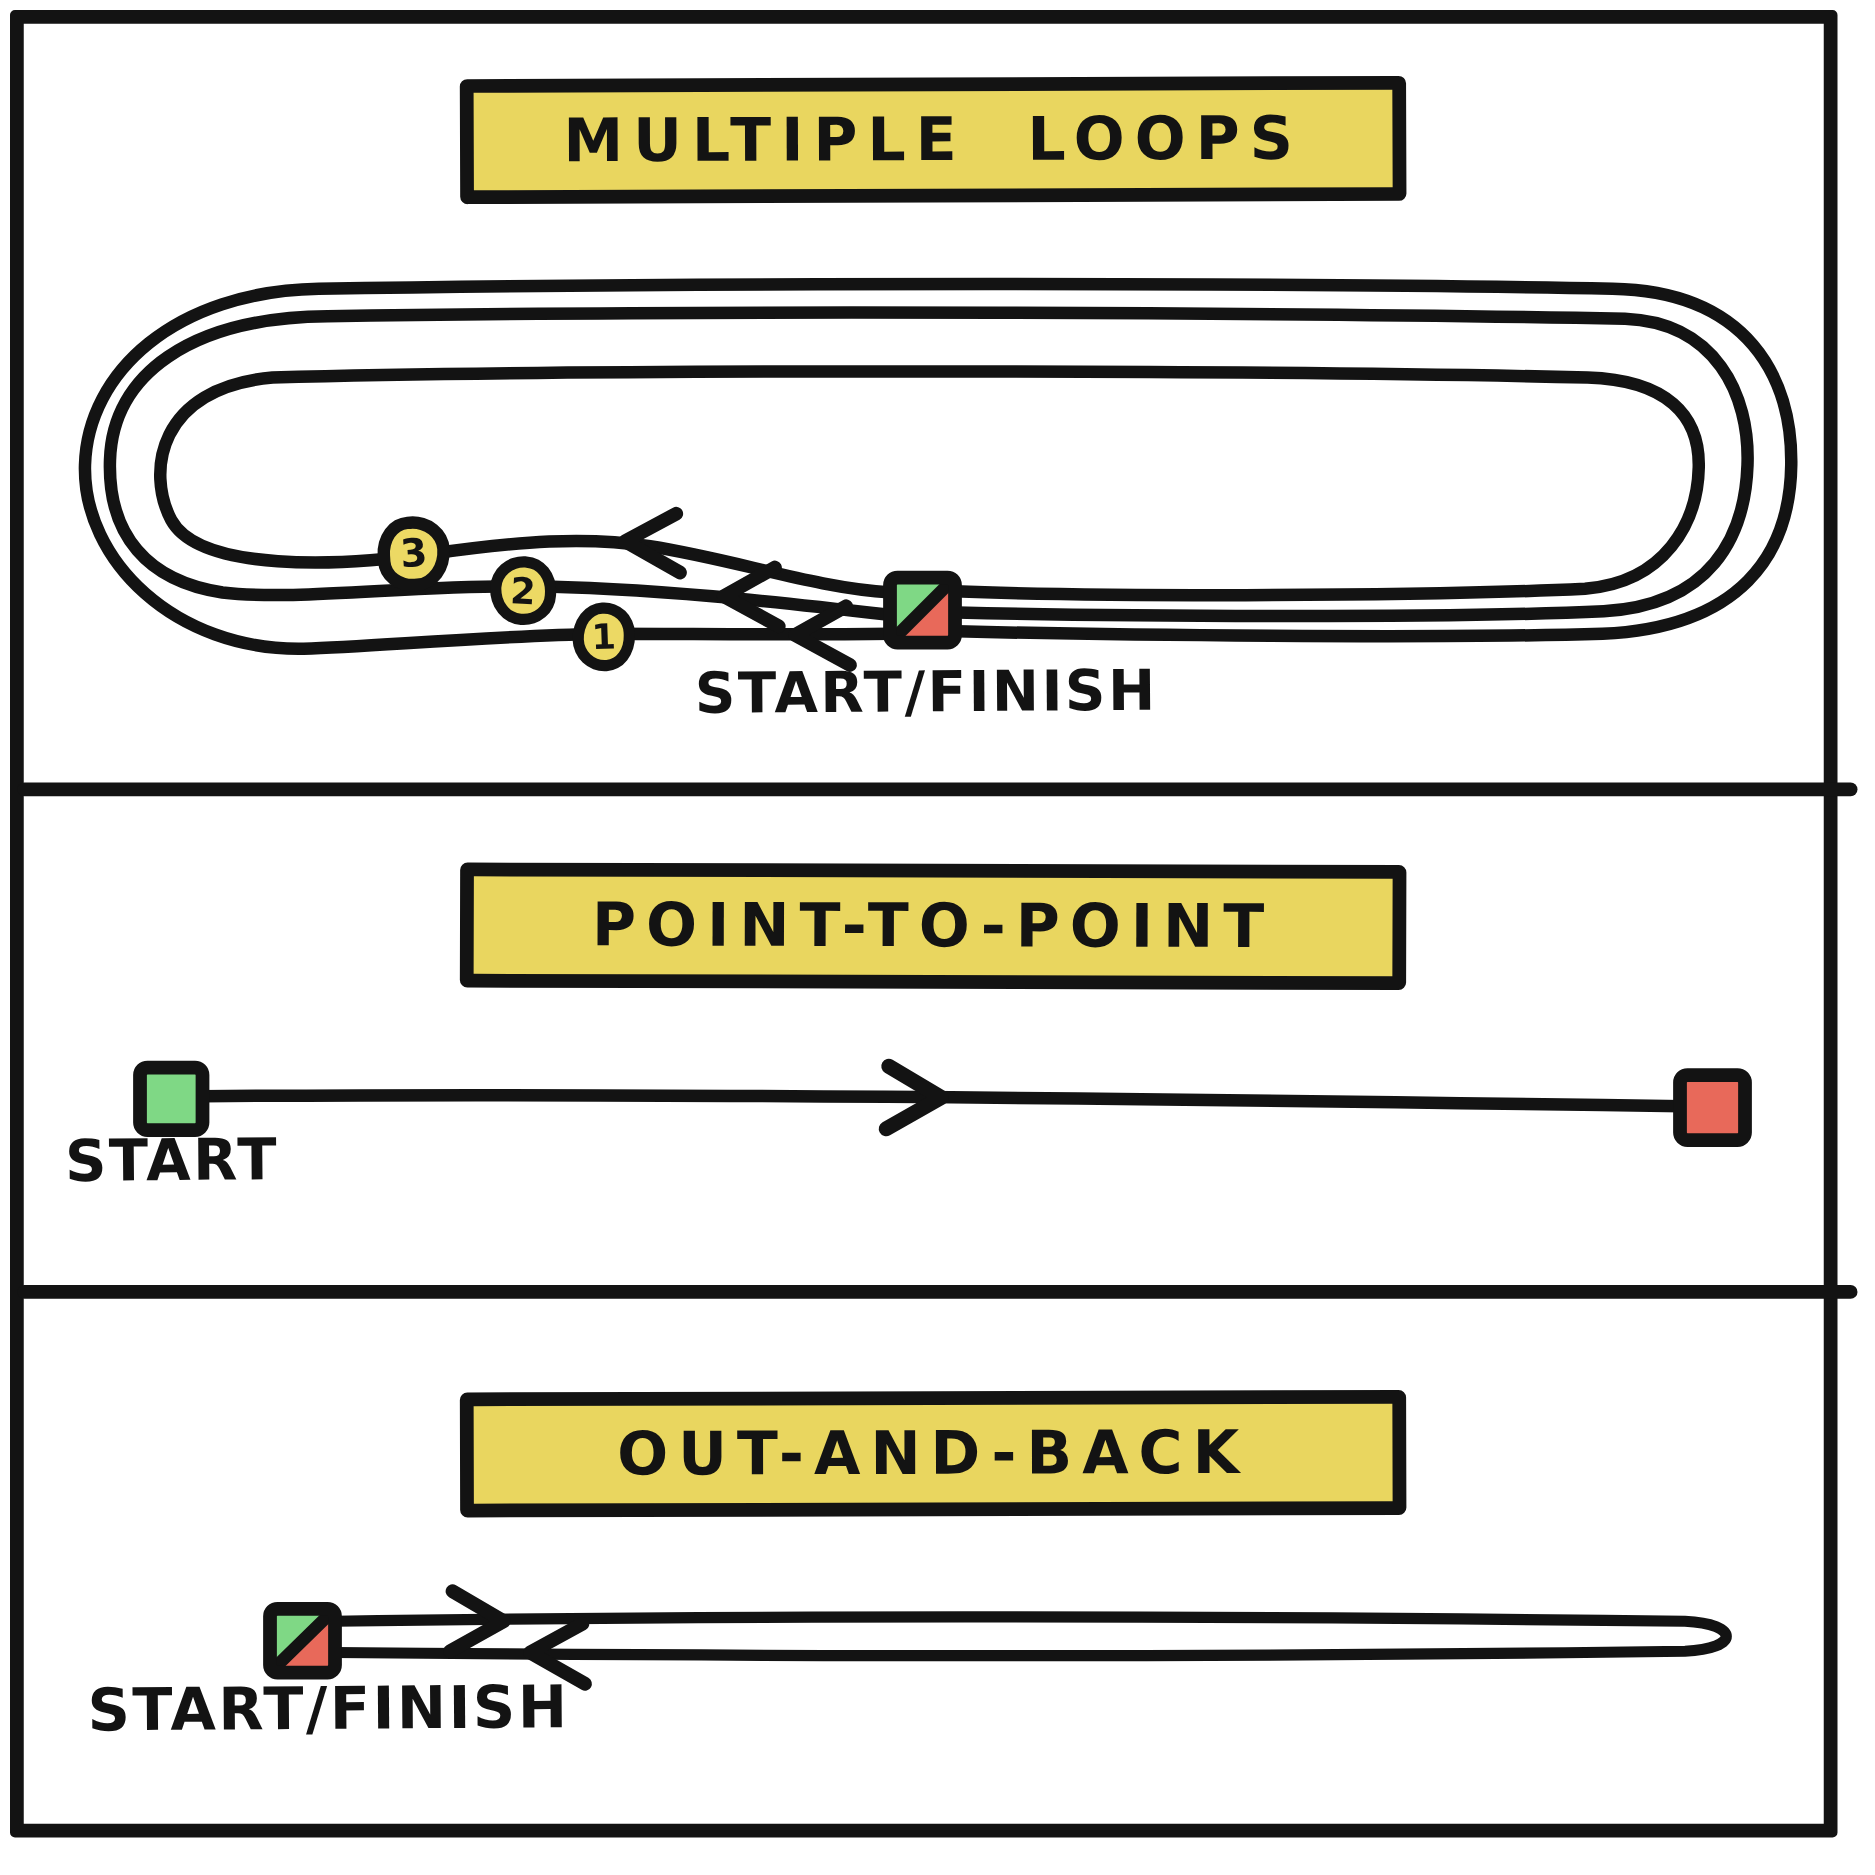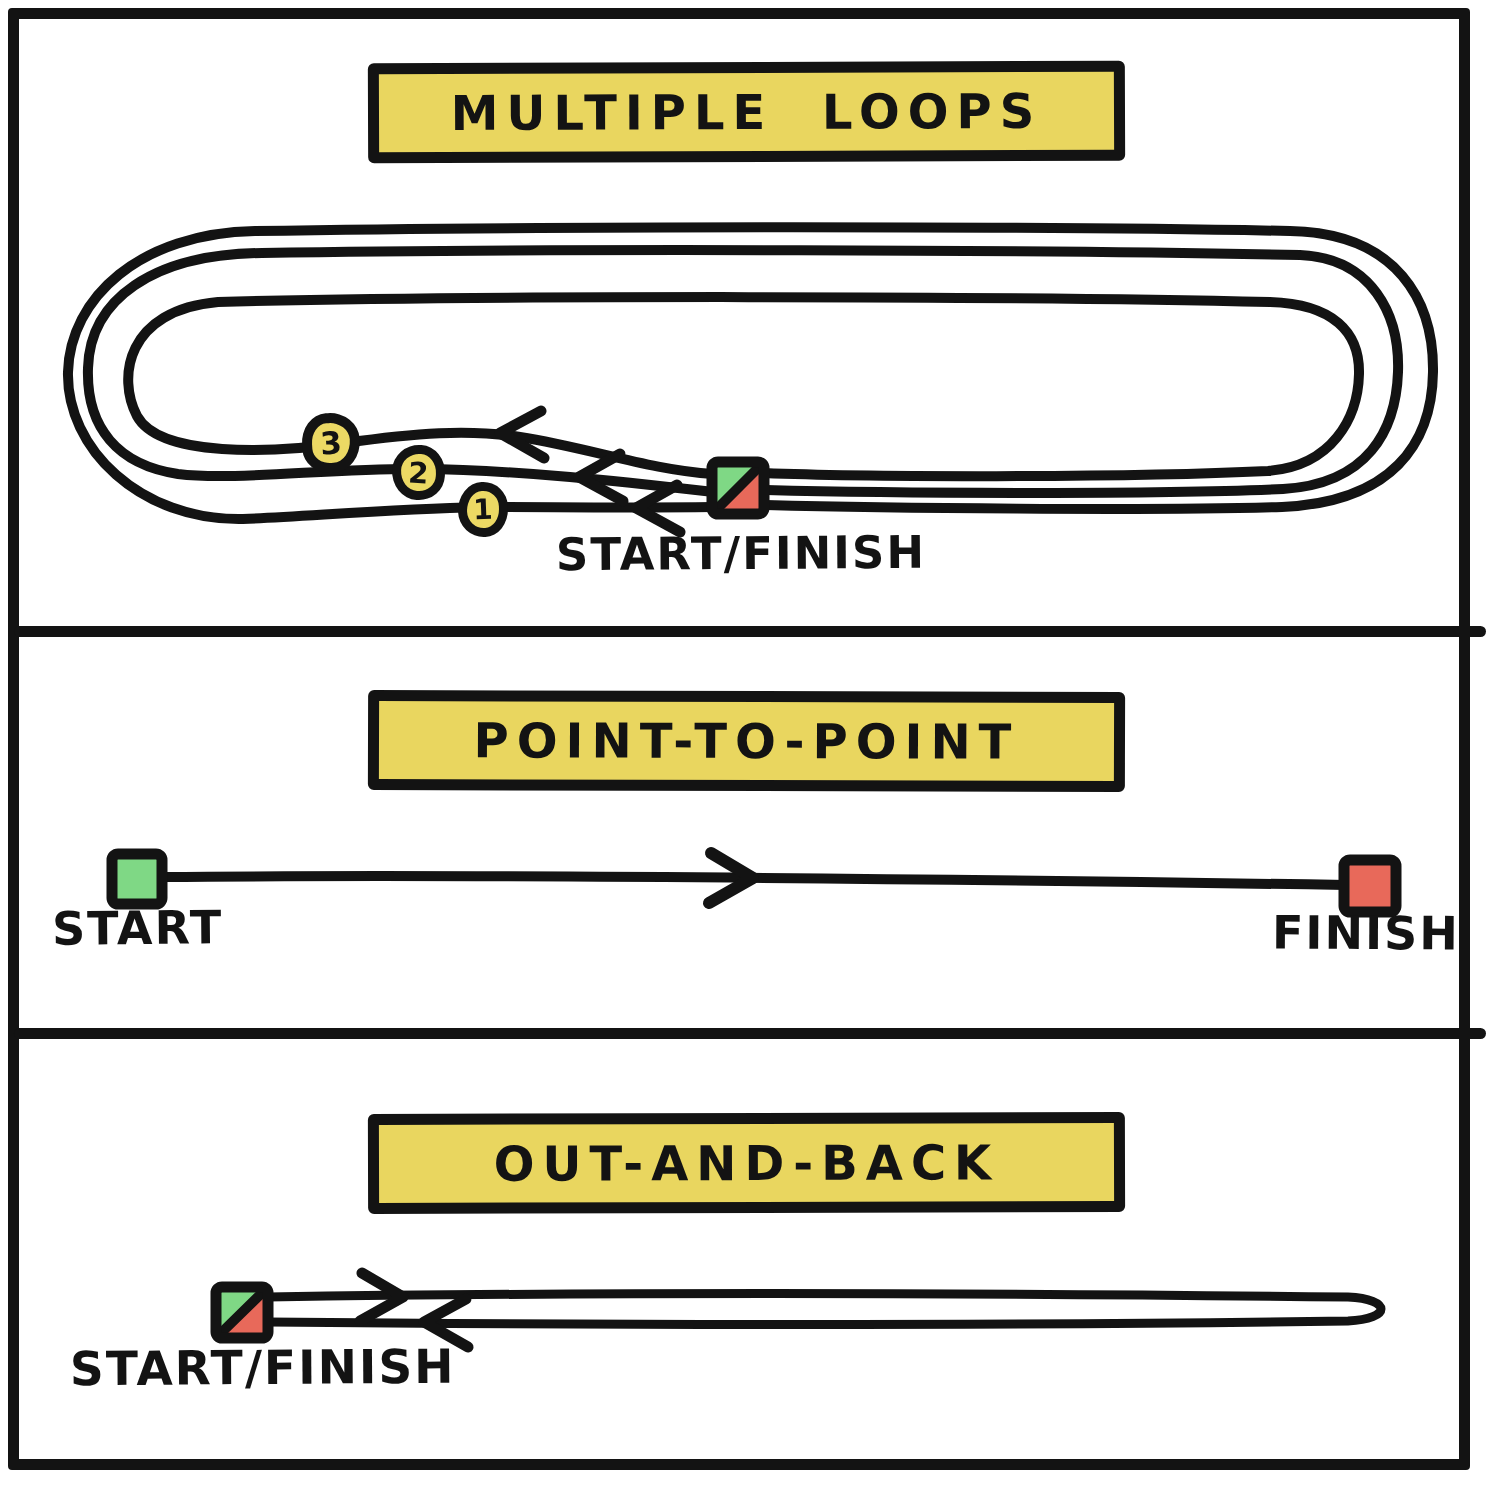--- a/index.html
+++ b/index.html
@@ -166,20 +166,19 @@
   </div>
   <div class="loop-marker m1">
     <span>1</span>
   </div>
   <div class="hand-label lbl-sf1">START/FINISH</div>
 
   <div class="banner b2">
     <span>POINT-TO-POINT</span>
   </div>
   <div class="hand-label lbl-start">START</div>
-  <div class="hand-label lbl-finish">FINISH</div>
 
   <div class="banner b3">
     <span>OUT-AND-BACK</span>
   </div>
   <div class="hand-label lbl-sf3">START/FINISH</div>
 
 </div>
 
 </body></html>

